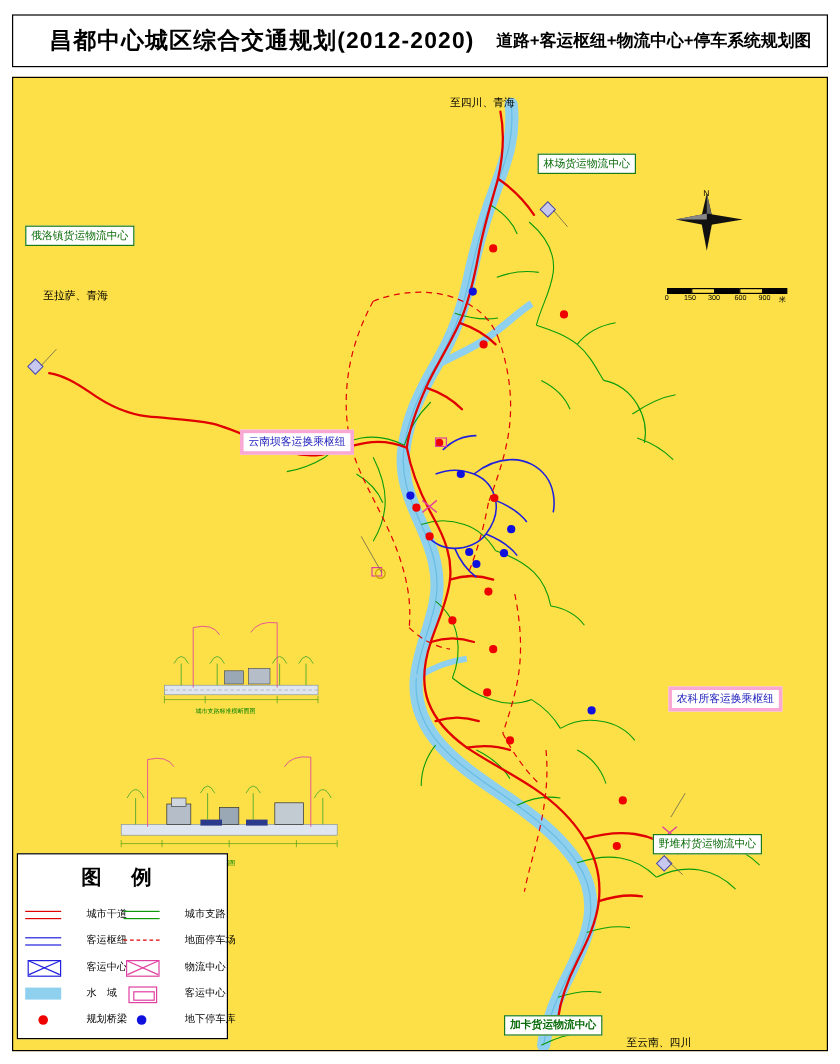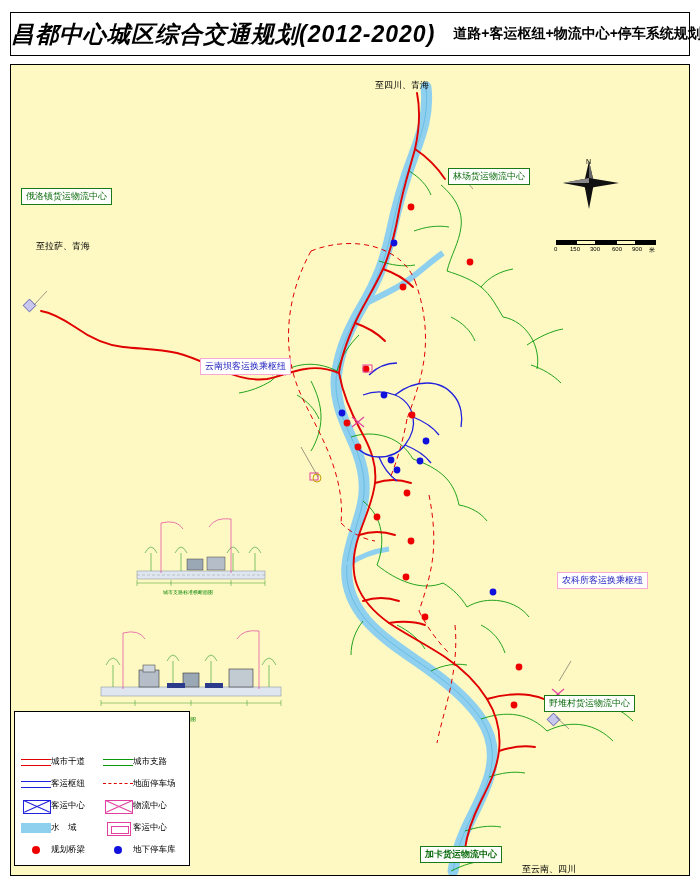--- a/index.html
+++ b/index.html
@@ -2,43 +2,43 @@
 <html><head>
 <meta charset="utf-8">
 <style>
   html,body{margin:0;padding:0;background:#ffffff;}
   body{width:700px;height:887px;font-family:"Liberation Sans","DejaVu Sans",sans-serif;}
   .page{position:relative;width:700px;height:887px;overflow:hidden;background:#fff;}
 
   
   .titlebar{position:absolute;left:10px;top:12px;width:680px;height:44px;border:1px solid #000;
             display:flex;align-items:center;box-sizing:border-box;background:#fff;}
-  .title-main{font-size:23px;font-weight:bold;letter-spacing:1px;white-space:nowrap;font-style:italic;}
+  .title-main{font-size:19px;font-weight:bold;letter-spacing:1px;margin-left:30px;white-space:nowrap;}
   .title-sub{font-size:14px;font-weight:bold;margin-left:18px;white-space:nowrap;}
 
   
   .mapframe{position:absolute;left:10px;top:64px;width:680px;height:812px;border:1px solid #000;
-            box-sizing:border-box;background:#fef9c3;overflow:hidden;}
+            box-sizing:border-box;background:#fde047;overflow:hidden;}
   .mapsvg{position:absolute;left:0;top:0;}
 
   
   .lbl{position:absolute;box-sizing:border-box;font-size:9px;line-height:1;white-space:nowrap;
        padding:3px 4px;background:#fff;}
   .lbl.green{border:1px solid #1a7a1a;color:#0a6b0a;}
-  .lbl.blue{border:1px solid #f9a8d4;color:#1818bb;}
+  .lbl.blue{border:3px solid #f9a8d4;color:#1818bb;}
   .plain{position:absolute;font-size:9px;color:#000;white-space:nowrap;}
 
   
   .legend{position:absolute;left:14px;top:711px;width:176px;height:155px;border:1px solid #000;
           background:#fff;box-sizing:border-box;}
   .legend-title{position:absolute;left:0;top:8px;width:100%;text-align:center;
                 font-size:17px;font-weight:bold;letter-spacing:10px;}
   .legend-grid{position:absolute;left:6px;top:39px;width:166px;
                display:grid;grid-template-columns:82px 82px;grid-auto-rows:22px;}
-  .lg-item{display:flex;align-items:center;gap:0;}
+  .lg-item{display:flex;align-items:center;gap:21px;}
   .lg-sym{width:30px;height:12px;position:relative;flex:0 0 30px;}
   .lg-txt{font-size:8.5px;color:#000;white-space:nowrap;}
 
   .sym-red-road{position:absolute;left:0;top:3px;width:30px;height:5px;border-top:1.2px solid #e00000;border-bottom:1.2px solid #e00000;}
   .sym-green-road{position:absolute;left:0;top:3px;width:30px;height:5px;border-top:1.2px solid #0a9a0a;border-bottom:1.2px solid #0a9a0a;}
   .sym-blue-road{position:absolute;left:0;top:3px;width:30px;height:5px;border-top:1.2px solid #2020dd;border-bottom:1.2px solid #2020dd;}
   .sym-dash-red{position:absolute;left:0;top:5px;width:30px;height:0;border-top:1.4px dashed #e00000;}
   .sym-water{position:absolute;left:0;top:1px;width:30px;height:10px;background:#8fd0ef;}
   .sym-box{position:absolute;left:2px;top:0;width:26px;height:12px;border:1px solid #000;}
   .sym-box.blue{border-color:#2020dd;}
@@ -324,30 +324,31 @@
       </div>
     </div>
 
     <div class="xs-cap" style="left:152px;top:524px;">城市支路标准横断面图</div>
     <div class="xs-cap" style="left:130px;top:651px;">城市主干路标准横断面图</div>
 
     <div class="plain" style="left:364px;top:14px;">至四川、青海</div>
     <div class="plain" style="left:25px;top:175px;">至拉萨、青海</div>
     <div class="plain" style="left:511px;top:798px;font-family:Liberation Serif, serif;">至云南、四川</div>
 
-    <div class="lbl green" style="left:437px;top:63px;margin-top:40px;">林场货运物流中心</div>
+    <div class="lbl green" style="left:437px;top:63px;">林场货运物流中心</div>
     <div class="lbl green" style="left:10px;top:123px;">俄洛镇货运物流中心</div>
     <div class="lbl blue" style="left:189px;top:293px;">云南坝客运换乘枢纽</div>
     <div class="lbl blue" style="left:546px;top:507px;">农科所客运换乘枢纽</div>
     <div class="lbl green" style="left:533px;top:630px;">野堆村货运物流中心</div>
     <div class="lbl green" style="left:409px;top:781px;font-weight:bold;">加卡货运物流中心</div>
 
   </div>
 
   <div class="legend">
+    <div class="legend-title">图 例</div>
     <div class="legend-grid">
 
       <div class="lg-item">
         <span class="lg-sym">
             <i class="sym-red-road"></i>
           </span>
         <span class="lg-txt">城市干道</span>
       </div>
       <div class="lg-item">
         <span class="lg-sym">

